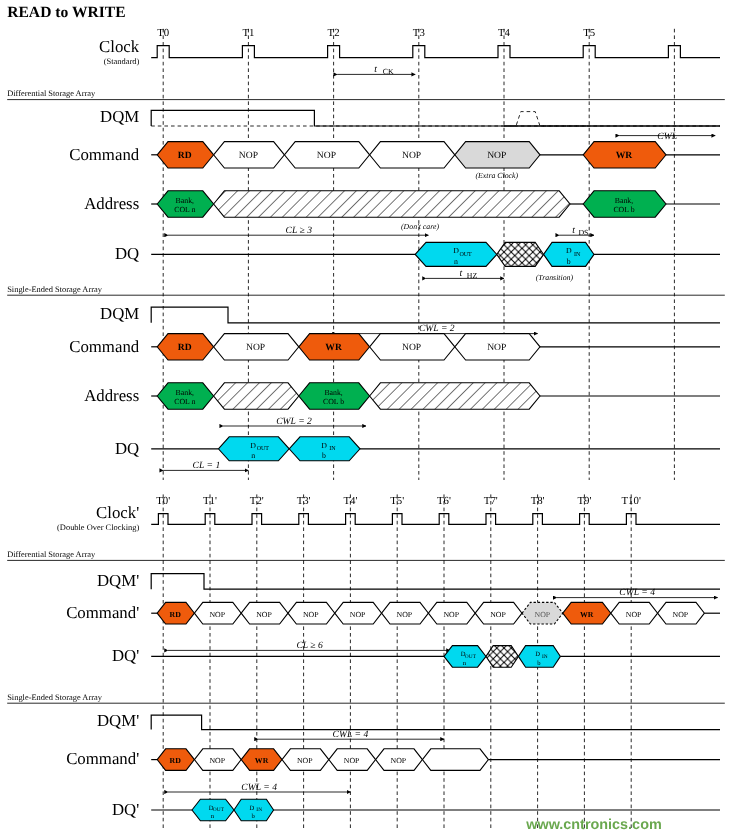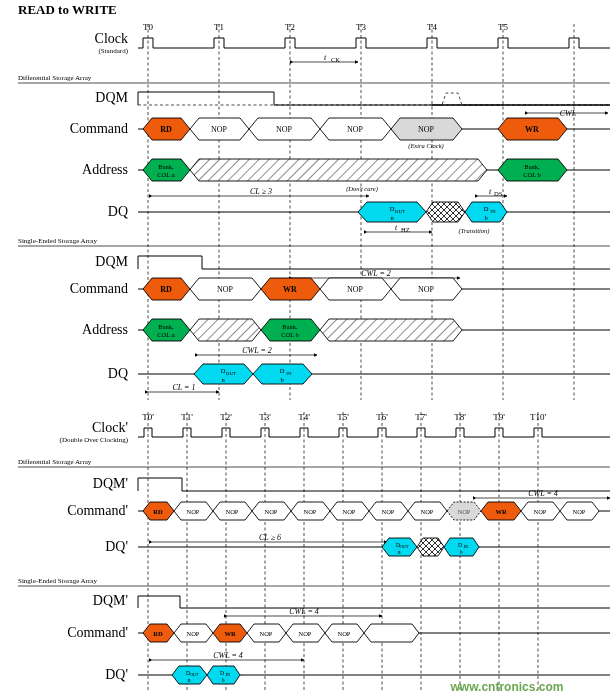--- a/index.html
+++ b/index.html
@@ -1,21 +1,21 @@
 <!DOCTYPE html>
 <html><head>
 <meta charset="utf-8">
 <style>
   html,body{margin:0;padding:0;}
   body{
     width:610px;height:699px;background:#ffffff;
     font-family:"Liberation Serif", serif;
     position:relative;overflow:hidden;
   }
-  .stage{position:absolute;left:0;top:0;width:529px;height:699px;padding-left:12px;}
+  .stage{position:absolute;left:0;top:0;width:529px;height:699px;}
   svg{display:block;}
   .ttl{font-family:"Liberation Serif",serif;font-weight:bold;font-size:13px;fill:#000;}
   .rowlab{font-family:"Liberation Serif",serif;font-size:13px;fill:#000;text-anchor:end;}
   .rowlab.big{font-size:14px;}
   .sublab{font-family:"Liberation Serif",serif;font-size:7px;fill:#000;text-anchor:end;}
   .sectlab{font-family:"Liberation Serif",serif;font-size:7px;fill:#000;}
   .tlab{font-family:"Liberation Serif",serif;font-size:9px;fill:#000;text-anchor:middle;}
   .cell{font-family:"Liberation Serif",serif;font-size:8px;fill:#000;text-anchor:middle;}
   .cellsm{font-family:"Liberation Serif",serif;font-size:6.5px;fill:#000;text-anchor:middle;}
   .cellb{font-family:"Liberation Serif",serif;font-size:8px;font-weight:bold;fill:#000;text-anchor:middle;}

